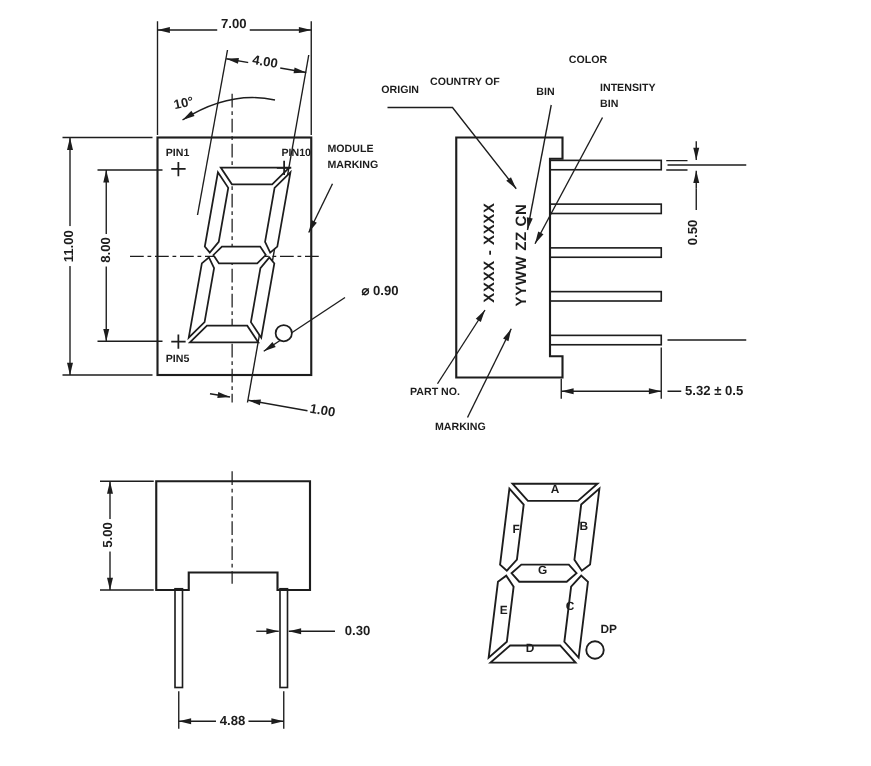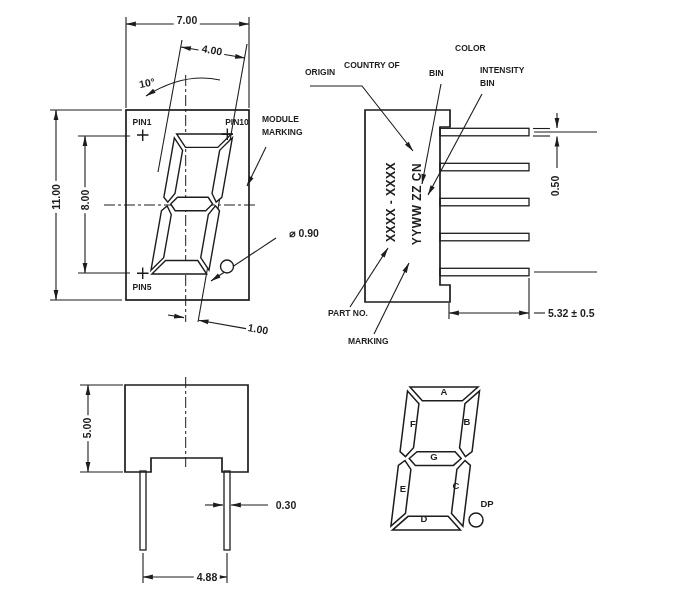--- a/index.html
+++ b/index.html
@@ -198,21 +198,21 @@
 <div class="lbl la" style="left:328px;top:313px;">PART NO.</div>
 <div class="lbl la" style="left:348px;top:341px;">MARKING</div>
 <div class="lbl mark r90" style="left:391px;top:202px;">XXXX - XXXX</div>
 <div class="lbl mark r90" style="left:417px;top:204px;">YYWW ZZ CN</div>
 <div class="lbl dim r90" style="left:555px;top:186px;">0.50</div>
 <div class="lbl dim r90" style="left:634px;top:202px;">2.00 x 4= 8.00</div>
 <div class="lbl dim la" style="left:548px;top:313px;">5.32 ± 0.5</div>
 
 <div class="lbl dim bg r90" style="left:87px;top:428px;">5.00</div>
 <div class="lbl dim" style="left:286px;top:505px;">0.30</div>
-<div class="lbl dim bg" style="left:186px;top:577px;margin-left:21px;">4.88</div>
+<div class="lbl dim bg" style="left:186px;top:577px;">4.88</div>
 
 <div class="lbl seg" style="left:444px;top:392px;">A</div>
 <div class="lbl seg" style="left:467px;top:422px;">B</div>
 <div class="lbl seg" style="left:456px;top:486px;">C</div>
 <div class="lbl seg" style="left:424px;top:519px;">D</div>
 <div class="lbl seg" style="left:403px;top:489px;">E</div>
 <div class="lbl seg" style="left:413px;top:424px;">F</div>
 <div class="lbl seg" style="left:434px;top:457px;">G</div>
 <div class="lbl seg" style="left:487px;top:504px;">DP</div>
 

